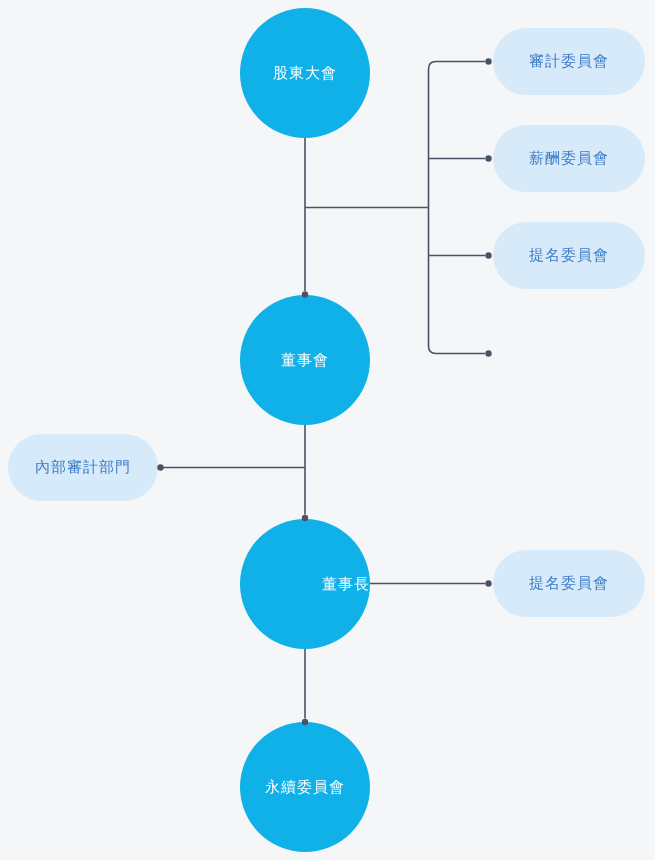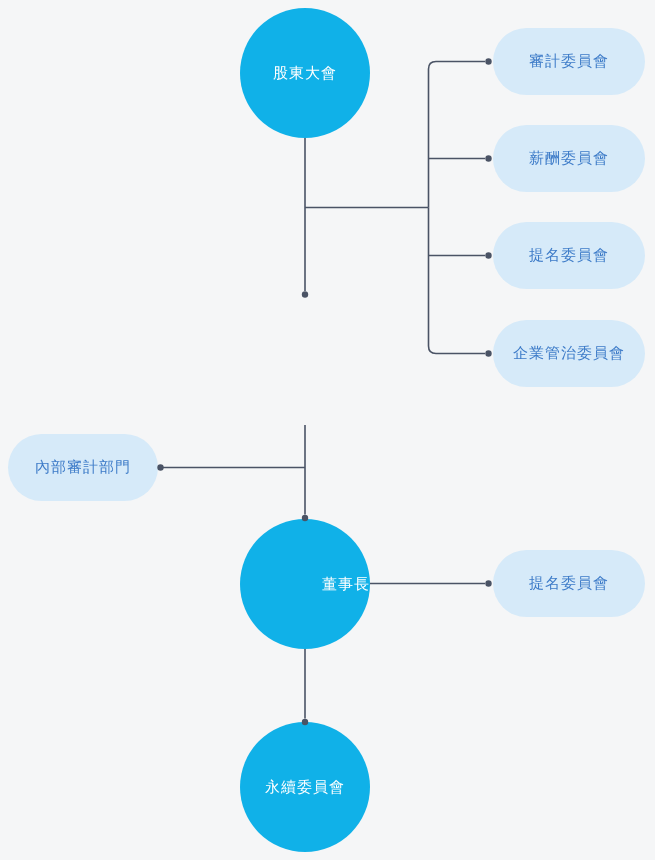--- a/index.html
+++ b/index.html
@@ -72,38 +72,38 @@
   }
 </style>
 </head>
 <body>
 
 <div class="canvas">
 
   <div class="circle-node" id="node-shareholders">
     <span>股東大會</span>
   </div>
+  <div class="circle-node" id="node-board">
+    <span>董事會</span>
+  </div>
   <div class="circle-node" id="node-chairman">
     <span>董事長</span>
   </div>
   <div class="circle-node" id="node-ceo">
     <span>永續委員會</span>
   </div>
 
   <div class="pill-node" id="pill-audit">
     <span>審計委員會</span>
   </div>
   <div class="pill-node" id="pill-remuneration">
     <span>薪酬委員會</span>
   </div>
   <div class="pill-node" id="pill-nomination">
     <span>提名委員會</span>
-  </div>
-  <div class="pill-node" id="pill-governance">
-    <span>企業管治委員會</span>
   </div>
 
   <div class="pill-node" id="pill-sustainability">
     <span>提名委員會</span>
   </div>
 
   <div class="pill-node left" id="pill-internal-audit">
     <span>內部審計部門</span>
   </div>
 

